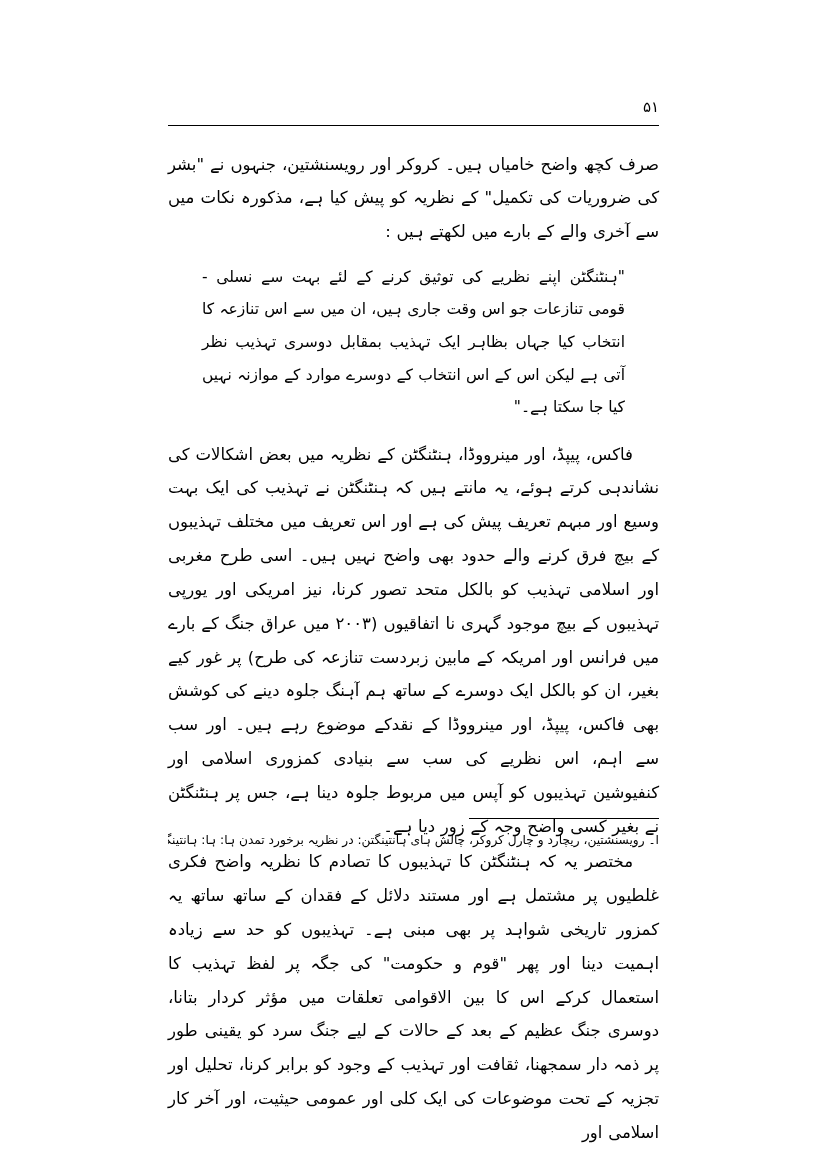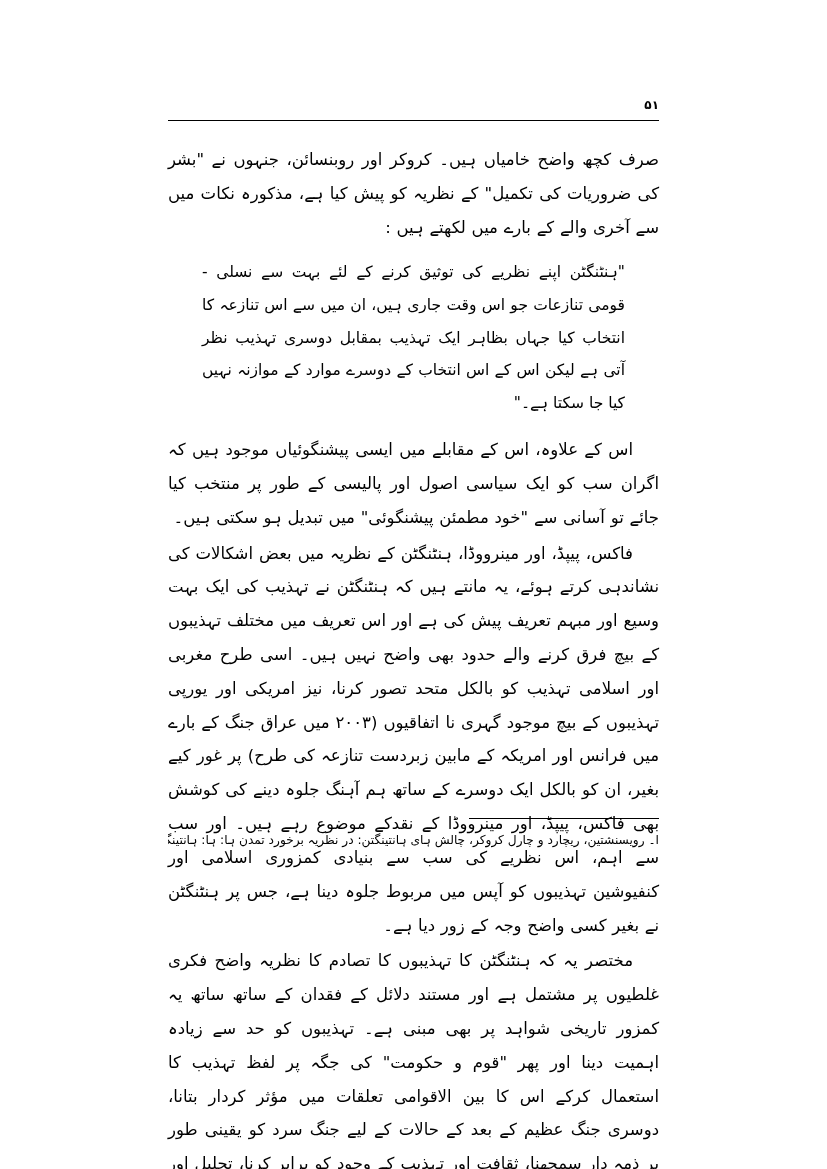--- a/index.html
+++ b/index.html
@@ -36,22 +36,22 @@
     margin-bottom: 22px;
   }
   .header-title {
     font-size: 15.5px;
     font-weight: bold;
     letter-spacing: 0.2px;
     line-height: 1.5;
     white-space: nowrap;
   }
   .page-number {
-    font-size: 12px;
-    font-weight: bold;
+    font-size: 15px;
+    font-weight: normal;
     line-height: 1.5;
   }
   
   p.body {
     font-size: 16.5px;
     line-height: 2.05;
     margin: 0 0 2px 0;
     text-align: justify;
     text-justify: inter-word;
     text-align-last: right;
@@ -96,27 +96,26 @@
 <body>
 
 <div class="page">
 
   <div class="content">
 
     <div class="header-row">
       <div class="page-number">۵۱</div>
     </div>
 
-    <p class="body">صرف کچھ واضح خامیاں ہیں۔ کروکر اور روبنسائن، جنہوں نے "بشر کی ضروریات کی تکمیل" کے نظریہ کو پیش کیا ہے، مذکورہ نکات میں سے آخری والے کے بارے میں لکھتے ہیں :</p>
+    <p class="body">صرف کچھ واضح خامیاں ہیں۔ کروکر اور رویسنشتین، جنہوں نے "بشر کی ضروریات کی تکمیل" کے نظریہ کو پیش کیا ہے، مذکورہ نکات میں سے آخری والے کے بارے میں لکھتے ہیں :</p>
 
     <blockquote class="quote">
       <p>"ہنٹنگٹن اپنے نظریے کی توثیق کرنے کے لئے بہت سے نسلی - قومی تنازعات جو اس وقت جاری ہیں، ان میں سے اس تنازعہ کا انتخاب کیا جہاں بظاہر ایک تہذیب بمقابل دوسری تہذیب نظر آتی ہے لیکن اس کے اس انتخاب کے دوسرے موارد کے موازنہ نہیں کیا جا سکتا ہے۔"</p>
     </blockquote>
 
-    <p class="body indent">اس کے علاوہ، اس کے مقابلے میں ایسی پیشنگوئیاں موجود ہیں کہ اگران سب کو ایک سیاسی اصول اور پالیسی کے طور پر منتخب کیا جائے تو آسانی سے "خود مطمئن پیشنگوئی" میں تبدیل ہو سکتی ہیں۔</p>
     <p class="body indent">فاکس، پیپڈ، اور مینرووڈا، ہنٹنگٹن کے نظریہ میں بعض اشکالات کی نشاندہی کرتے ہوئے، یہ مانتے ہیں کہ ہنٹنگٹن نے تہذیب کی ایک بہت وسیع اور مبہم تعریف پیش کی ہے اور اس تعریف میں مختلف تہذیبوں کے بیچ فرق کرنے والے حدود بھی واضح نہیں ہیں۔ اسی طرح مغربی اور اسلامی تہذیب کو بالکل متحد تصور کرنا، نیز امریکی اور یورپی تہذیبوں کے بیچ موجود گہری نا اتفاقیوں (۲۰۰۳ میں عراق جنگ کے بارے میں فرانس اور امریکہ کے مابین زبردست تنازعہ کی طرح) پر غور کیے بغیر، ان کو بالکل ایک دوسرے کے ساتھ ہم آہنگ جلوہ دینے کی کوشش بھی فاکس، پیپڈ، اور مینرووڈا کے نقدکے موضوع رہے ہیں۔ اور سب سے اہم، اس نظریے کی سب سے بنیادی کمزوری اسلامی اور کنفیوشین تہذیبوں کو آپس میں مربوط جلوہ دینا ہے، جس پر ہنٹنگٹن نے بغیر کسی واضح وجہ کے زور دیا ہے۔</p>
     <p class="body indent">مختصر یہ کہ ہنٹنگٹن کا تہذیبوں کا تصادم کا نظریہ واضح فکری غلطیوں پر مشتمل ہے اور مستند دلائل کے فقدان کے ساتھ ساتھ یہ کمزور تاریخی شواہد پر بھی مبنی ہے۔ تہذیبوں کو حد سے زیادہ اہمیت دینا اور پھر "قوم و حکومت" کی جگہ پر لفظ تہذیب کا استعمال کرکے اس کا بین الاقوامی تعلقات میں مؤثر کردار بتانا، دوسری جنگ عظیم کے بعد کے حالات کے لیے جنگ سرد کو یقینی طور پر ذمہ دار سمجھنا، ثقافت اور تہذیب کے وجود کو برابر کرنا، تحلیل اور تجزیہ کے تحت موضوعات کی ایک کلی اور عمومی حیثیت، اور آخر کار اسلامی اور</p>
 
   </div>
 
   <div class="footnote-zone">
     <div class="footnote-rule"></div>
     <div class="footnote-text">ا۔ رویسنشتین، ریچارد و چارل کروکر، چالش ہای ہانتینگتن: در نظریہ برخورد تمدن ہا: ہا: ہانتینگتن و منتقدانش، ترجمہ مجتبی امیری وحید</div>
   </div>
 

